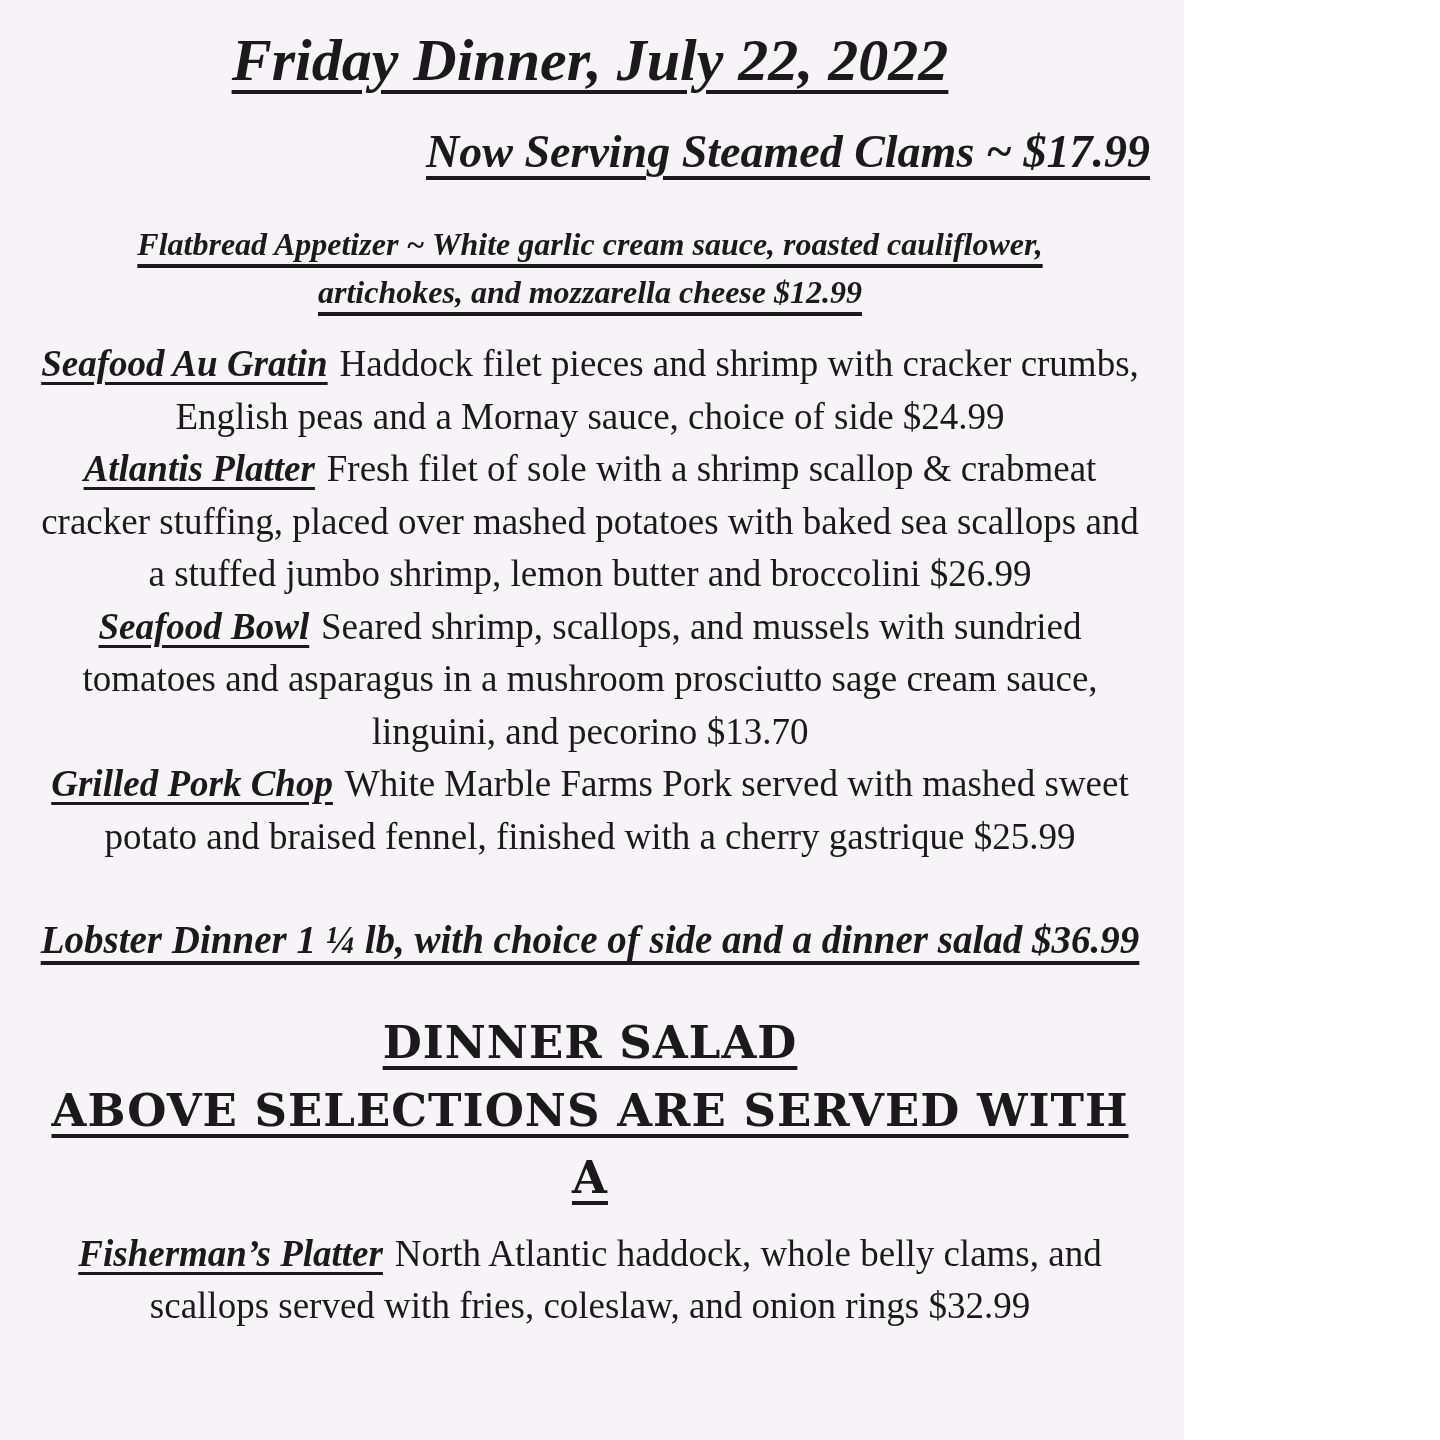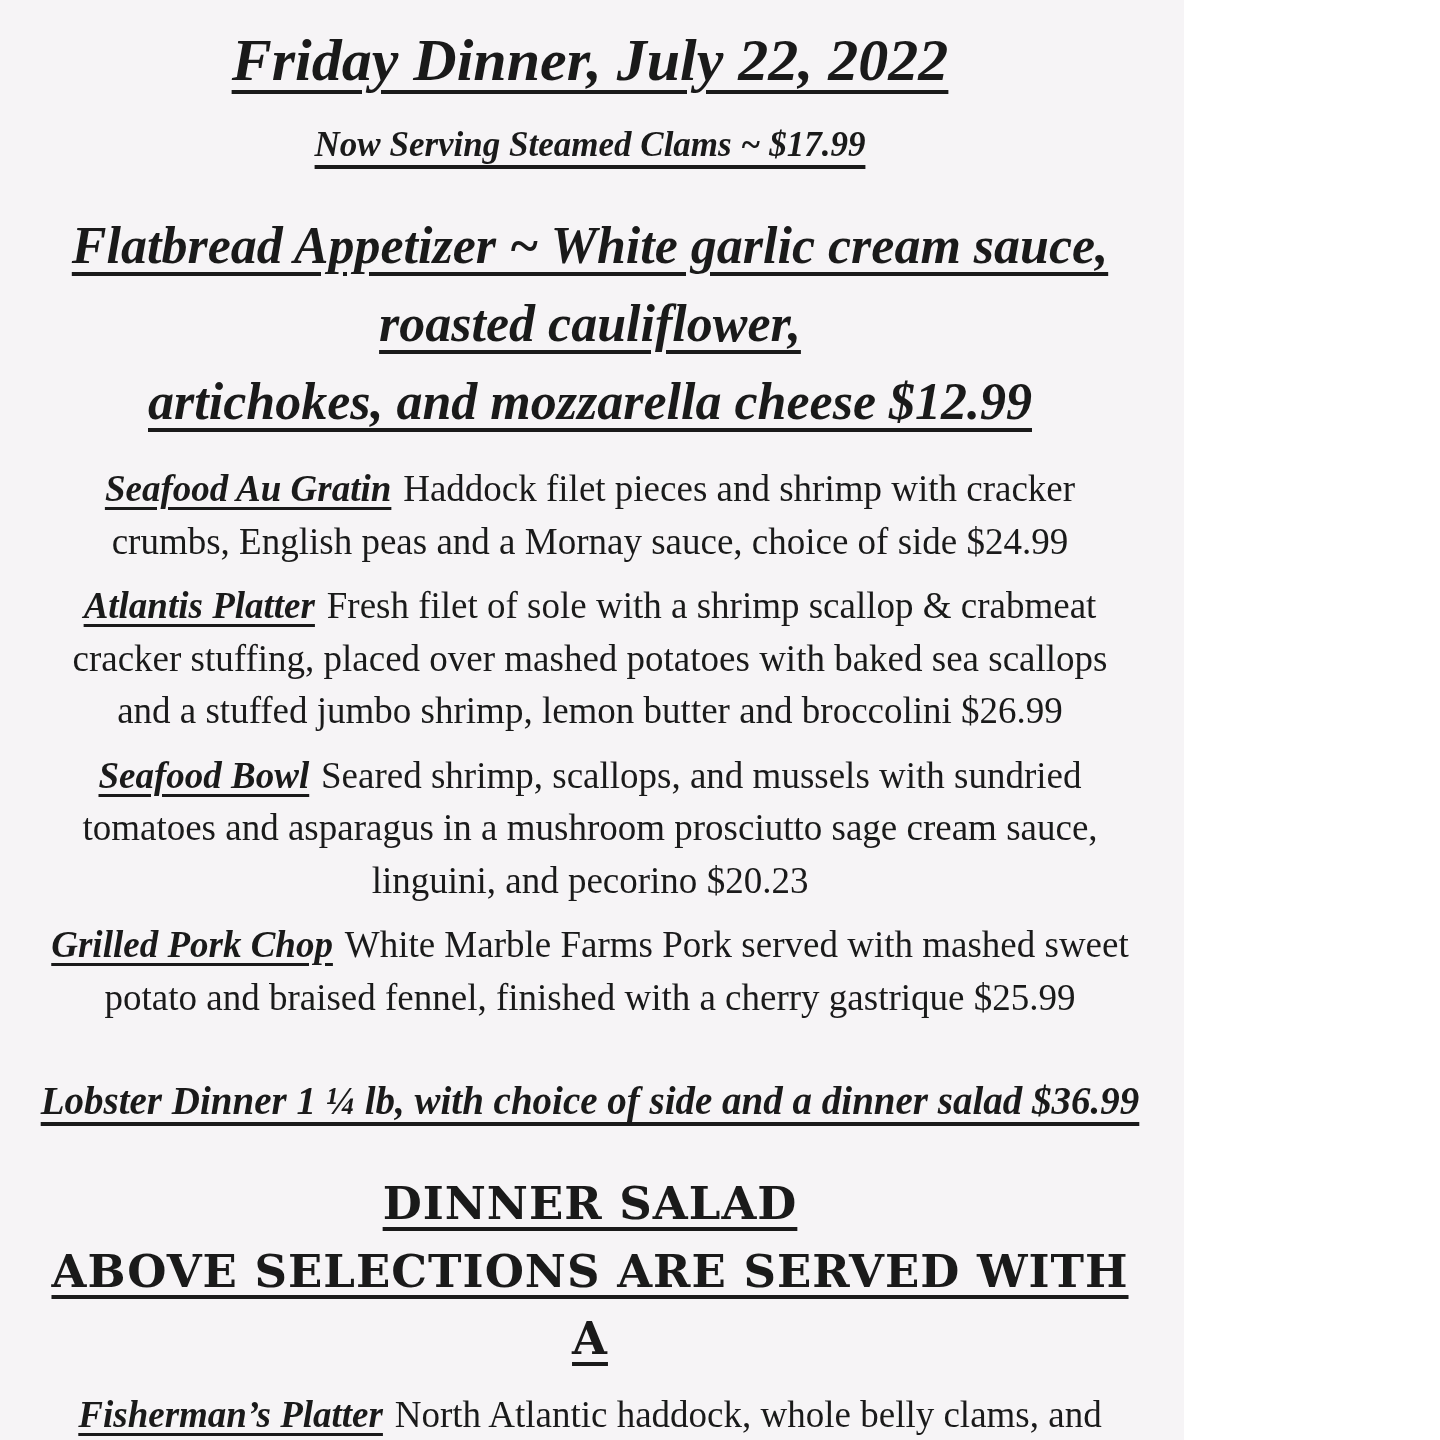--- a/index.html
+++ b/index.html
@@ -18,46 +18,47 @@
   .title {
     font-size: 60px;
     font-weight: bold;
     font-style: italic;
     margin: 0 0 30px 0;
     text-decoration: underline;
     text-decoration-thickness: 4px;
     text-underline-offset: 10px;
   }
   .announce {
-    font-size: 35px;
+    font-size: 46px;
     font-weight: bold;
     font-style: italic;
     margin: 0 0 42px 0;
     text-decoration: underline;
     text-decoration-thickness: 3.5px;
     text-underline-offset: 9px;
+    text-align: right;
   }
   .flatbread {
-    font-size: 52px;
+    font-size: 32px;
     font-weight: bold;
     font-style: italic;
     margin: 0 0 22px 0;
     line-height: 1.5;
   }
   .block-line {
     display: block;
     text-decoration: underline;
     text-decoration-thickness: 3.5px;
     text-underline-offset: 9px;
   }
   .entrees { margin: 0 0 52px 0; }
   .entree {
     font-size: 37px;
     line-height: 1.42;
-    margin: 12px;
+    margin: 0;
   }
   .item-name {
     font-weight: bold;
     font-style: italic;
     text-decoration: underline;
     text-decoration-thickness: 3px;
     text-underline-offset: 6px;
     padding-right: 0.32em;
   }
   .lobster { margin: 4px 0 44px 0; }
@@ -116,21 +117,21 @@
       <span class="item-price">$24.99</span>
     </p>
 
     <p class="entree">
       <span class="item-name">Atlantis Platter</span><span class="item-desc">Fresh filet of sole with a shrimp scallop &amp; crabmeat cracker stuffing, placed over mashed potatoes with baked sea scallops and a stuffed jumbo shrimp, lemon butter and broccolini</span>
       <span class="item-price">$26.99</span>
     </p>
 
     <p class="entree">
       <span class="item-name">Seafood Bowl</span><span class="item-desc">Seared shrimp, scallops, and mussels with sundried tomatoes and asparagus in a mushroom prosciutto sage cream sauce, linguini, and pecorino</span>
-      <span class="item-price">$20.23</span>
+      <span class="item-price">$13.70</span>
     </p>
 
     <p class="entree">
       <span class="item-name">Grilled Pork Chop</span><span class="item-desc">White Marble Farms Pork served with mashed sweet potato and braised fennel, finished with a cherry gastrique</span>
       <span class="item-price">$25.99</span>
     </p>
 
 
   </div>
 

